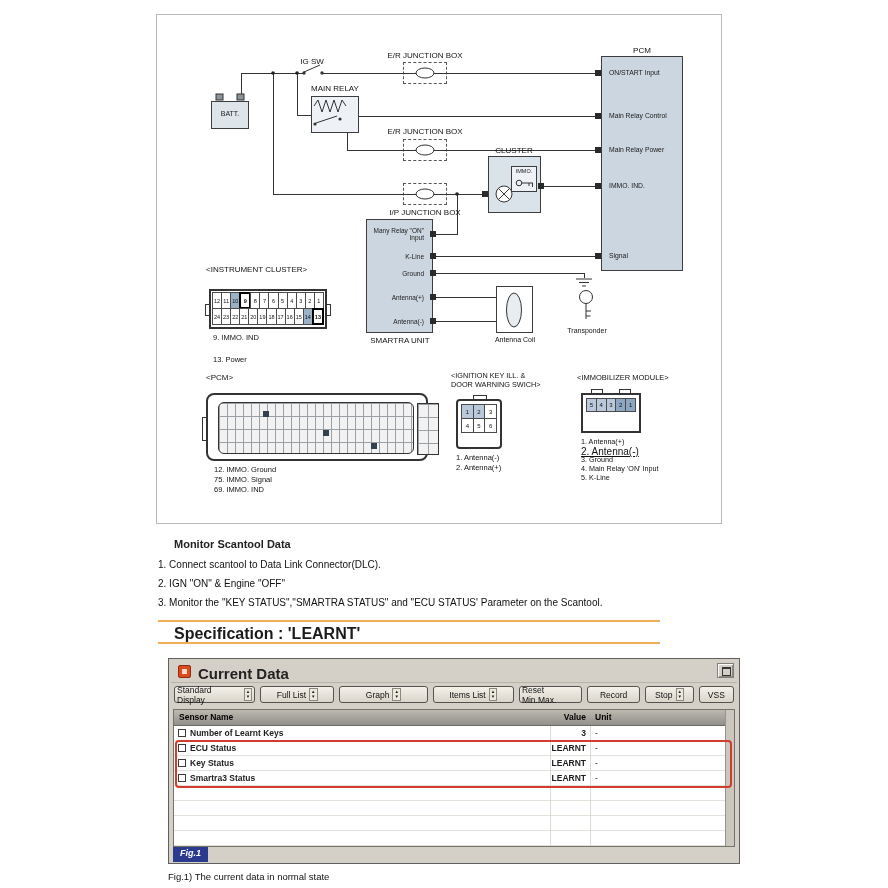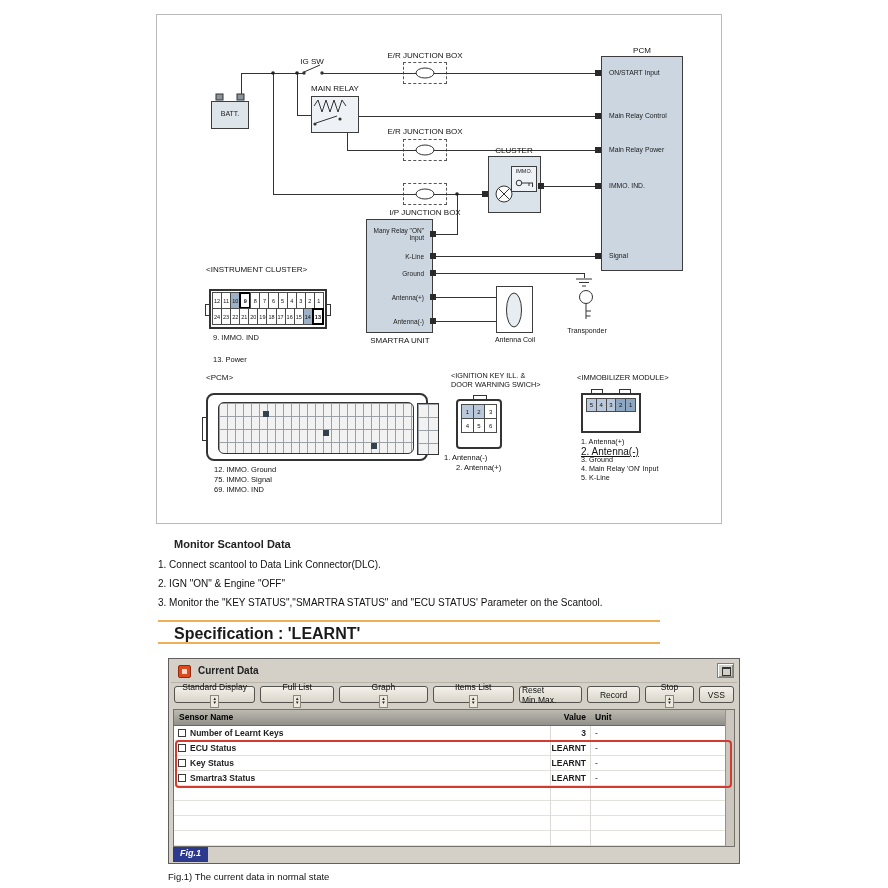--- a/index.html
+++ b/index.html
@@ -55,30 +55,30 @@
 
   
   .st-window { position:absolute; left:168px; top:658px; width:572px; height:206px;
                background:#d4d0c8; border:1px solid #5f5f5f; }
   .st-titlebar { position:absolute; left:2px; top:2px; right:2px; height:22px;
                  border-bottom:1px solid #b8b4aa; }
   .st-appicon { position:absolute; left:7px; top:4px; width:13px; height:13px;
                 background:#dd4a1e; border:1px solid #8d2a10; border-radius:2px; }
   .st-appicon::after { content:""; position:absolute; left:3px; top:3px; width:5px; height:5px;
                 background:#ffd9c8; }
-  .st-title { position:absolute; left:27px; top:4px; font-size:10px; font-weight:bold; color:#222;text-align:center; }
+  .st-title { position:absolute; left:27px; top:4px; font-size:15px; font-weight:bold; color:#222;text-align:center; }
   .st-winbtn { position:absolute; right:3px; top:2px; width:17px; height:15px;
                background:#d4d0c8; border:1px solid #808078;
                box-shadow: inset 1px 1px 0 #fff, inset -1px -1px 0 #8a8a82; }
   .st-winbtn::after { content:""; position:absolute; left:4px; top:3px; width:7px; height:6px;
                border:1px solid #333; border-top-width:2px; }
   .st-toolbar { position:absolute; left:5px; top:27px; right:5px; height:18px; display:flex; gap:5px; }
   .st-btn { height:17px; border:1px solid #55534d; border-radius:3px;
             background:linear-gradient(#f4f1ea,#d9d5ca); font-size:8.5px; color:#111;
-            display:flex; align-items:center; justify-content:center; gap:3px; padding:0 2px;flex-direction:column; }
+            display:flex; align-items:center; justify-content:center; gap:3px; padding:0 2px; }
   .spin { display:flex; flex-direction:column; font-size:4.5px; line-height:4.5px; color:#222;
           border:1px solid #8a887f; background:#eceade; padding:1px 1px; }
   .spin i { font-style:normal; }
   .st-table { position:absolute; left:4px; top:50px; width:562px; height:138px;
               background:#fff; border:1px solid #74726b; }
   .st-thead { position:absolute; left:0; top:0; right:0; height:16px;
               background:linear-gradient(#bcb9b0,#92908a); border-bottom:1px solid #6c6a64;
               font-size:8.5px; font-weight:bold; color:#000; }
   .th-name { position:absolute; left:5px; top:2px; }
   .th-val  { position:absolute; left:358px; top:2px; width:54px; text-align:right; }
@@ -299,21 +299,21 @@
         <div class="cell first blue" style="font-size:6px;">1</div>
         <div class="cell blue" style="font-size:6px;">2</div>
         <div class="cell" style="font-size:6px;">3</div>
       </div>
       <div class="crow" style="height:15px;margin-top:-1px;">
         <div class="cell first" style="font-size:6px;">4</div>
         <div class="cell" style="font-size:6px;">5</div>
         <div class="cell" style="font-size:6px;">6</div>
       </div>
     </div>
-    <div class="dl" style="left:287px;top:438px;font-size:7.5px;">1. Antenna(-)</div>
+    <div class="dl" style="left:299px;top:438px;font-size:7.5px;">1. Antenna(-)</div>
     <div class="dl" style="left:299px;top:448px;font-size:7.5px;">2. Antenna(+)</div>
 
     <div class="dl" style="left:420px;top:358px;font-size:7.5px;">&lt;IMMOBILIZER MODULE&gt;</div>
     <div class="conn" style="left:424px;top:378px;width:60px;height:40px;padding:3px;">
       <div class="tab" style="left:8px;top:-6px;width:12px;height:5px;"></div>
       <div class="tab" style="right:8px;top:-6px;width:12px;height:5px;"></div>
       <div class="crow" style="height:14px;">
         <div class="cell first blue" style="font-size:6px;">5</div>
         <div class="cell blue" style="font-size:6px;">4</div>
         <div class="cell blue" style="font-size:6px;">3</div>

